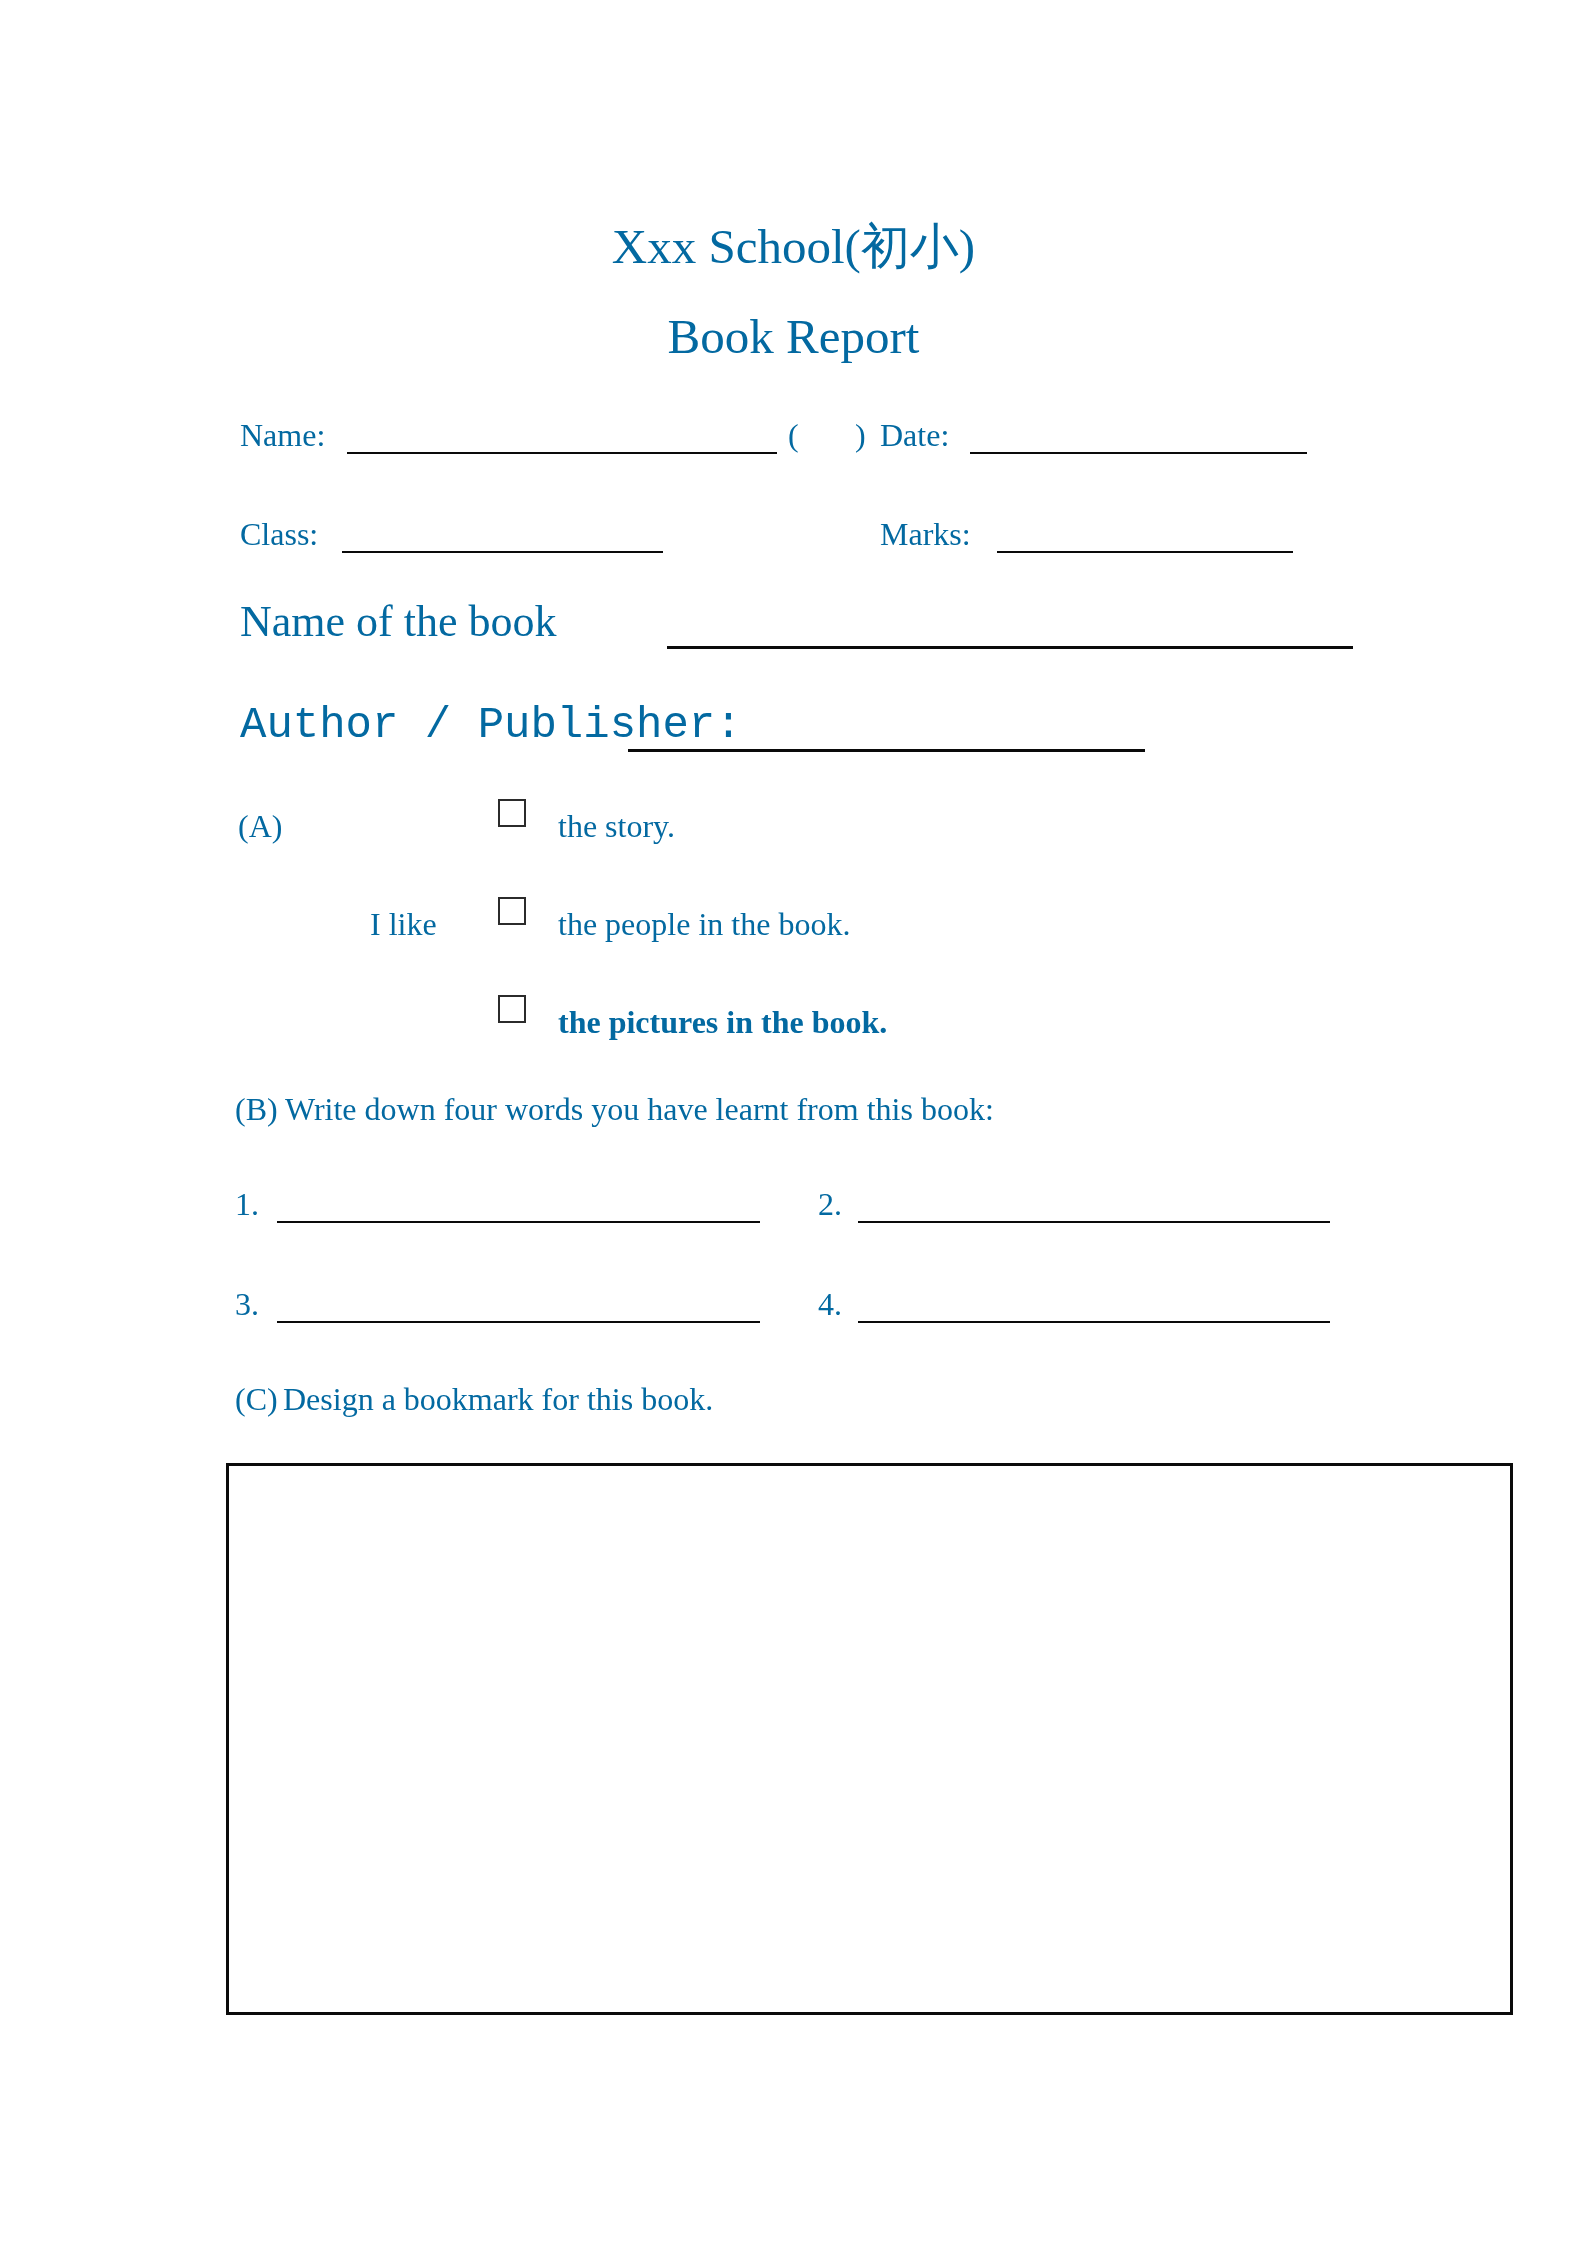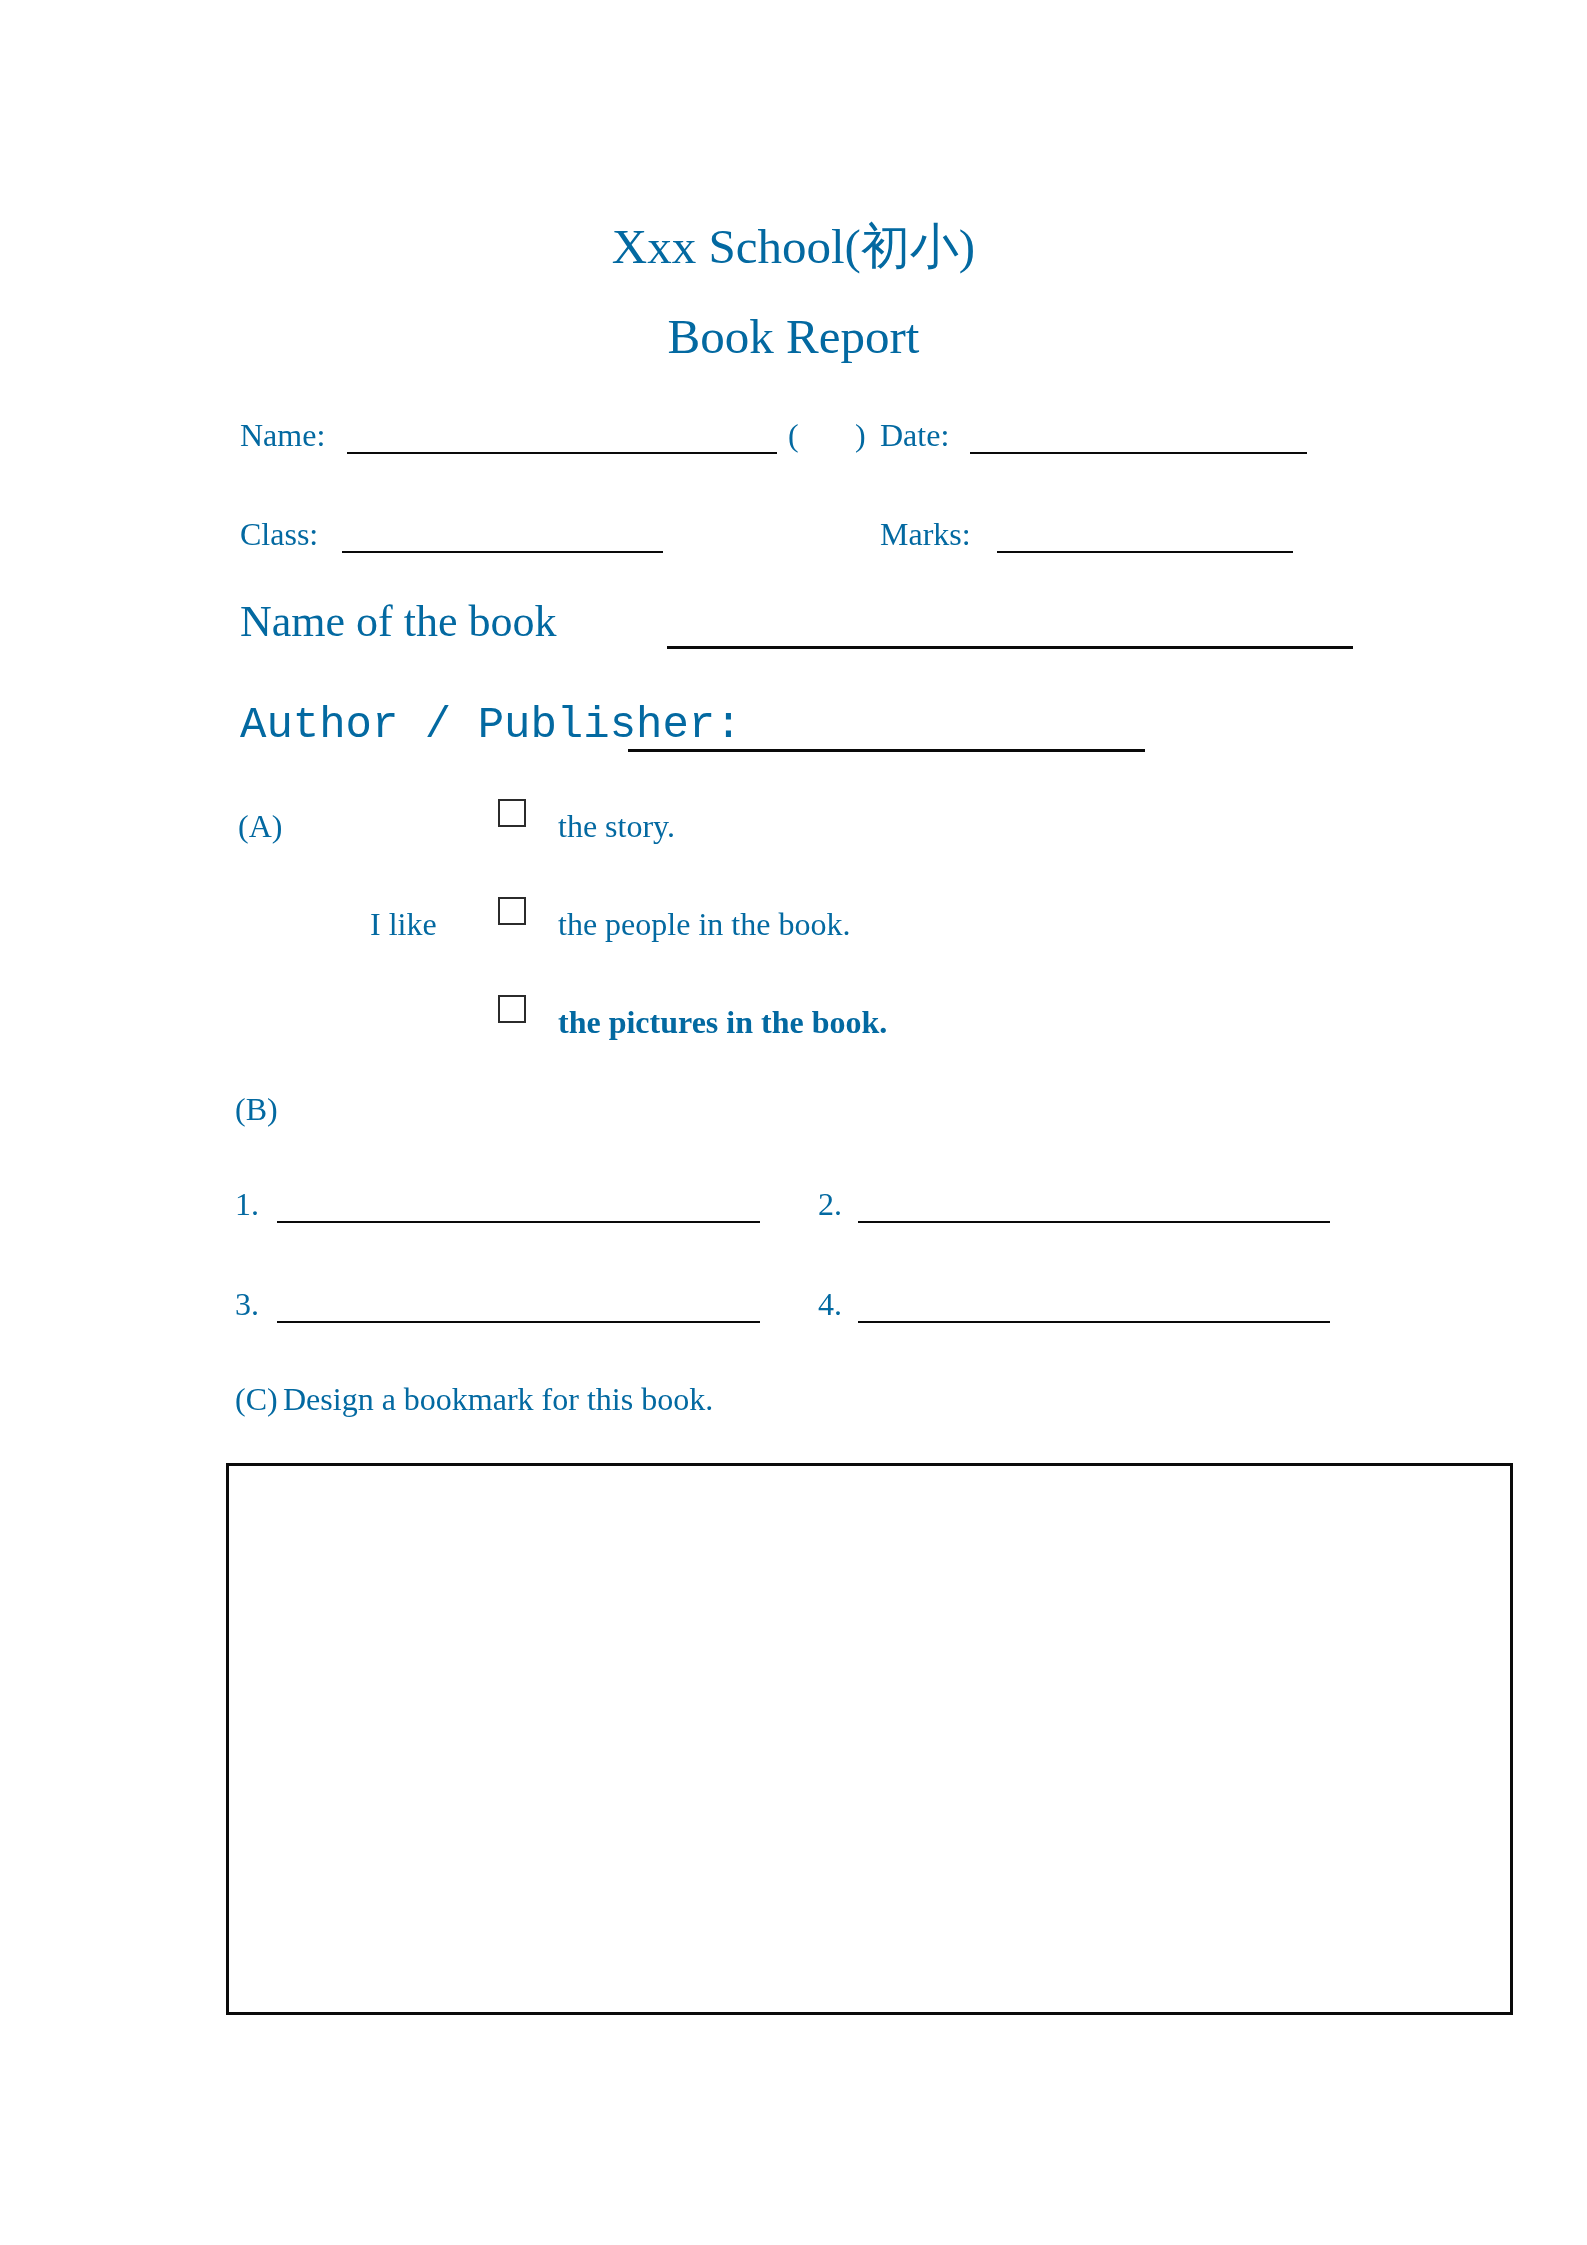--- a/index.html
+++ b/index.html
@@ -123,20 +123,21 @@
     <span class="t" style="left:558px;">the people in the book.</span>
   </div>
 
   <div class="row" style="top:1003px;font-weight:bold;">
     <span class="checkbox" style="left:498px;"></span>
     <span class="t" style="left:558px;">the pictures in the book.</span>
   </div>
 
   <div class="row" style="top:1090px;">
     <span class="t" style="left:235px;">(B)</span>
+    <span class="t" style="left:285px;">Write down four words you have learnt from this book:</span>
   </div>
 
   <div class="row" style="top:1185px;">
     <span class="t" style="left:235px;">1.</span>
     <span class="blank" style="left:277px; width:483px;"></span>
     <span class="t" style="left:818px;">2.</span>
     <span class="blank" style="left:858px; width:472px;"></span>
   </div>
 
   <div class="row" style="top:1285px;">

